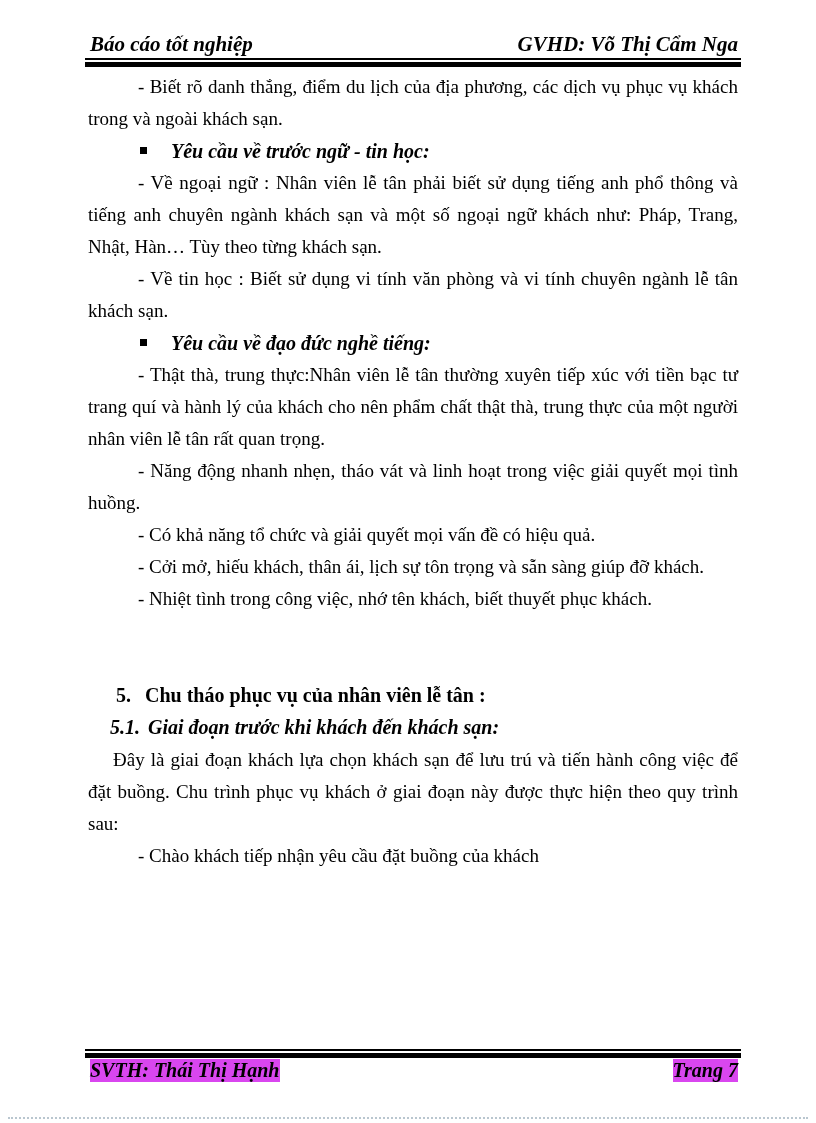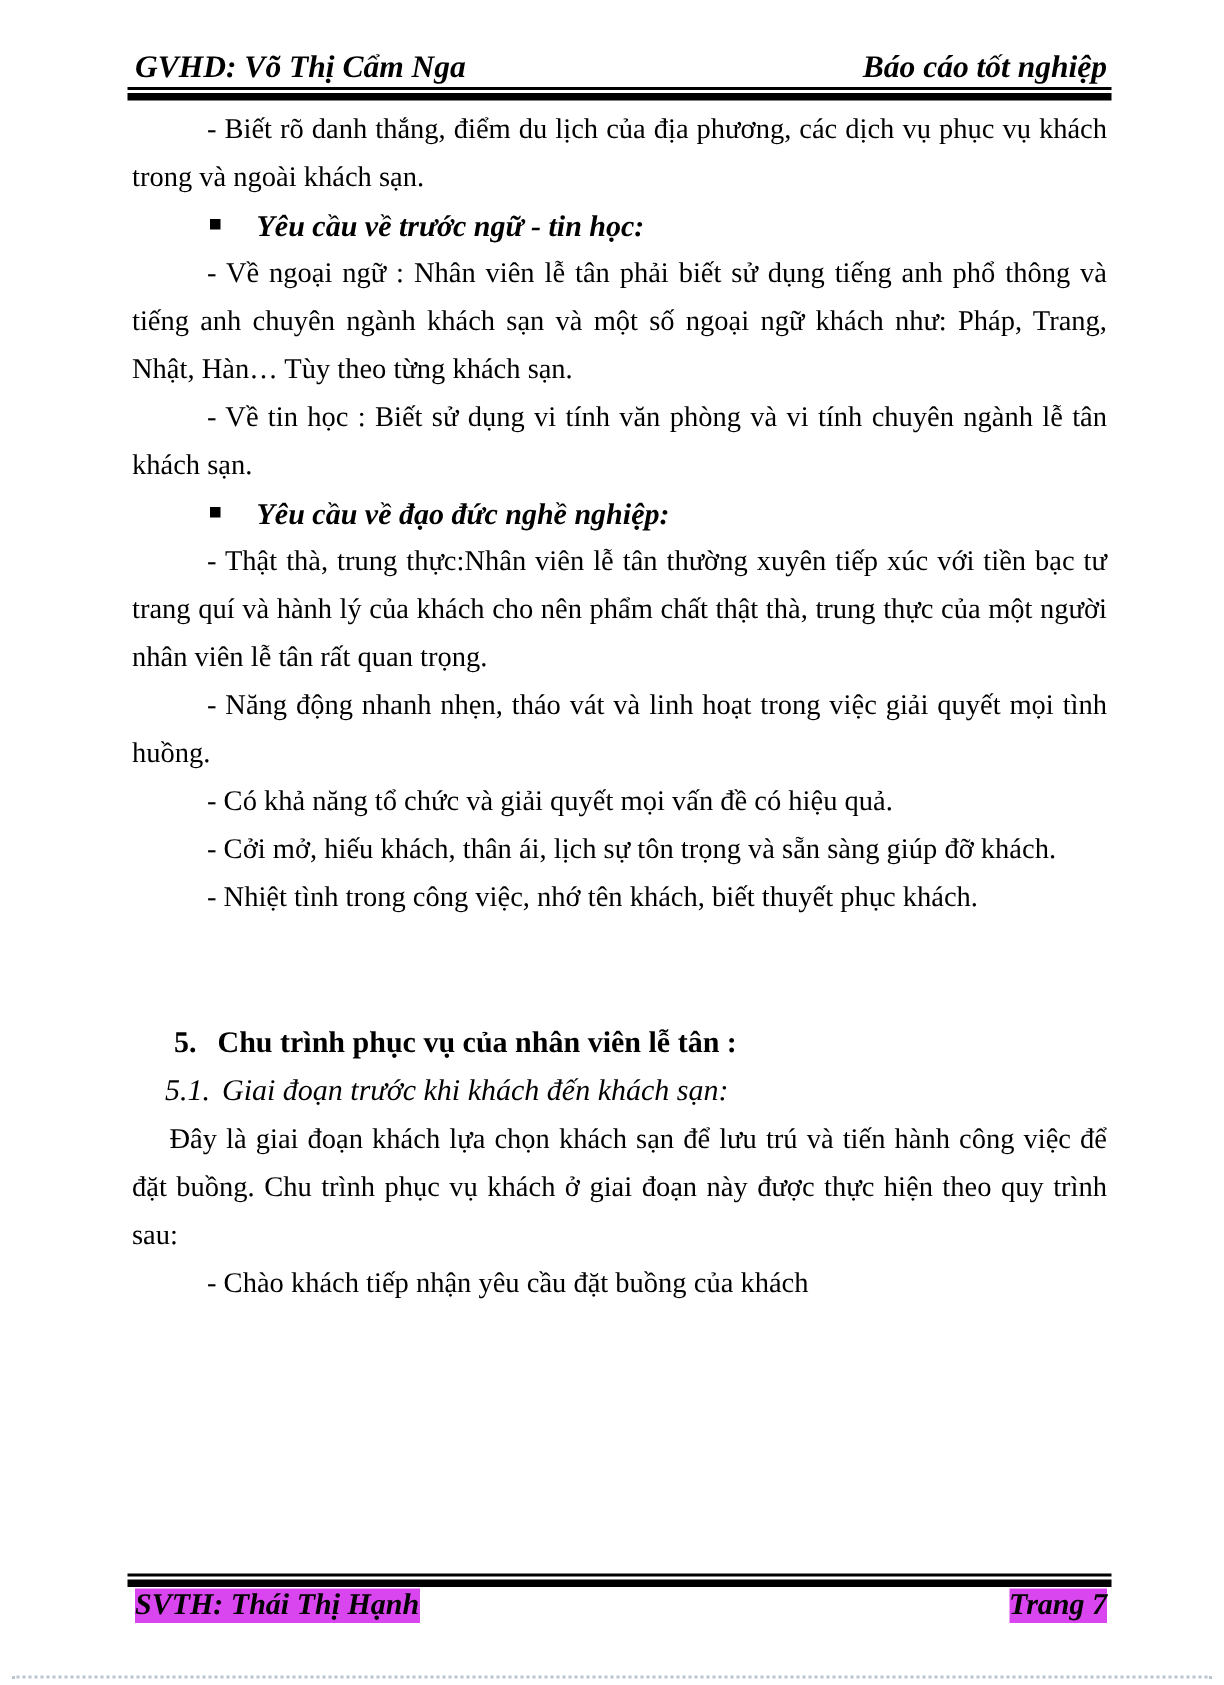--- a/index.html
+++ b/index.html
@@ -59,21 +59,21 @@
   .sec-head {
     font-weight: bold;
     font-size: 20px;
     line-height: 32px;
     padding-left: 28px;
     margin-top: 64px;
     text-align: left;
   }
   .sec-head .num { padding-right: 14px; }
   .sub-head {
-    font-weight: normal;
+    font-weight: bold;
     font-style: italic;
     font-size: 20px;
     line-height: 33px;
     padding-left: 22px;
     text-align: left;
   }
   .sub-head .num { padding-right: 8px; }
   .footer {
     position: absolute;
     top: 1059px; left: 90px; right: 78px;
@@ -91,43 +91,43 @@
     left: 8px; right: 8px; top: 1117px;
     border-top: 2px dotted #b9c6cf;
   }
 </style>
 </head>
 <body>
 
 <div class="page">
 
   <div class="header">
+    <span>Báo cáo tốt nghiệp</span>
     <span>GVHD: Võ Thị Cẩm Nga</span>
-    <span>Báo cáo tốt nghiệp</span>
   </div>
   <div class="rule-double header-rule"></div>
 
   <div class="content">
 
     <p class="para">- Biết rõ danh thắng, điểm du lịch của địa phương, các dịch vụ phục vụ khách trong và ngoài khách sạn.</p>
 
     <div class="bullet-head"><span class="sq"></span><span>Yêu cầu về trước ngữ - tin học:</span></div>
 
     <p class="para">- Về ngoại ngữ : Nhân viên lễ tân phải biết sử dụng tiếng anh phổ thông và tiếng anh chuyên ngành khách sạn và một số ngoại ngữ khách như: Pháp, Trang, Nhật, Hàn… Tùy theo từng khách sạn.</p>
     <p class="para">- Về tin học : Biết sử dụng vi tính văn phòng và vi tính chuyên ngành lễ tân khách sạn.</p>
 
-    <div class="bullet-head"><span class="sq"></span><span>Yêu cầu về đạo đức nghề nghiệp:</span></div>
+    <div class="bullet-head"><span class="sq"></span><span>Yêu cầu về đạo đức nghề tiếng:</span></div>
 
     <p class="para">- Thật thà, trung thực:Nhân viên lễ tân thường xuyên tiếp xúc với tiền bạc tư trang quí và hành lý của khách cho nên phẩm chất thật thà, trung thực của một người nhân viên lễ tân rất quan trọng.</p>
     <p class="para">- Năng động nhanh nhẹn, tháo vát và linh hoạt trong việc giải quyết mọi tình huồng.</p>
     <p class="para">- Có khả năng tổ chức và giải quyết mọi vấn đề có hiệu quả.</p>
     <p class="para">- Cởi mở, hiếu khách, thân ái, lịch sự tôn trọng và sẵn sàng giúp đỡ khách.</p>
     <p class="para">- Nhiệt tình trong công việc, nhớ tên khách, biết thuyết phục khách.</p>
 
-    <div class="sec-head"><span class="num">5.</span><span>Chu trình phục vụ của nhân viên lễ tân :</span></div>
+    <div class="sec-head"><span class="num">5.</span><span>Chu tháo phục vụ của nhân viên lễ tân :</span></div>
 
     <div class="sub-head"><span class="num">5.1.</span><span>Giai đoạn trước khi khách đến khách sạn:</span></div>
 
     <p class="para indent-sm">Đây là giai đoạn khách lựa chọn khách sạn để lưu trú và tiến hành công việc để đặt buồng. Chu trình phục vụ khách ở giai đoạn này được thực hiện theo quy trình sau:</p>
     <p class="para">- Chào khách tiếp nhận yêu cầu đặt buồng của khách</p>
 
   </div>
 
   <div class="rule-double footer-rule"></div>
   <div class="footer">

